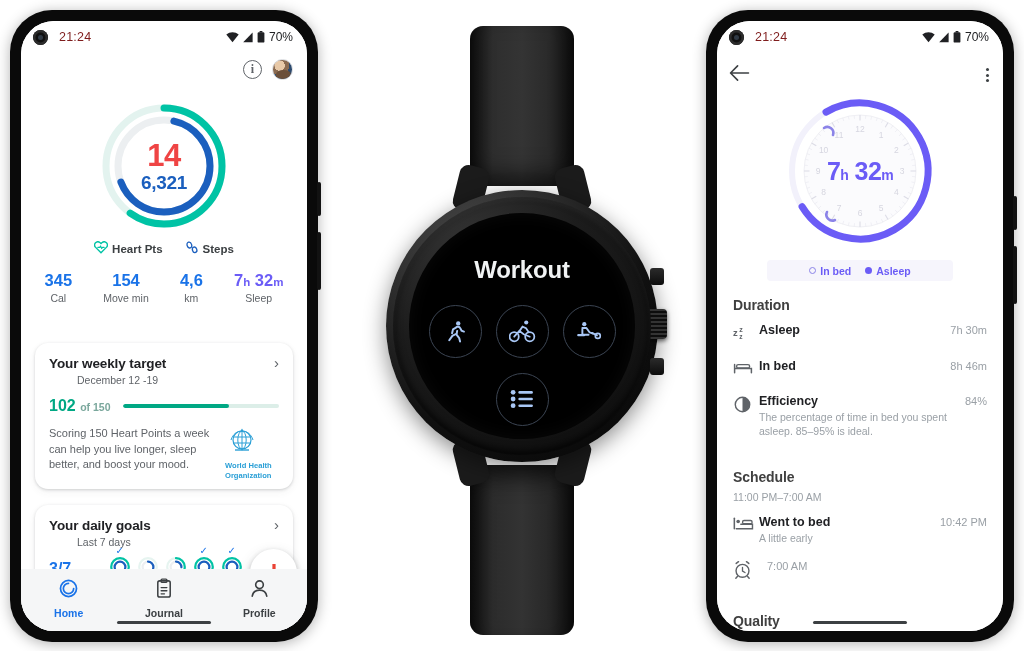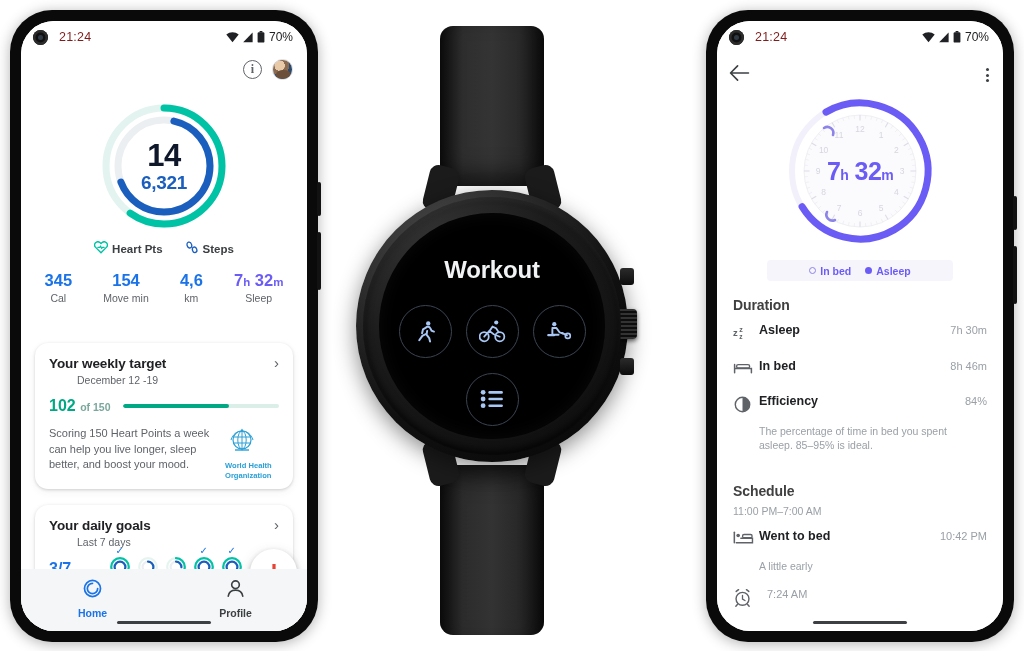--- a/index.html
+++ b/index.html
@@ -91,21 +91,21 @@
     transform: translateX(-50%);
     width: 134px; height: 134px;
   }
   .ring-center {
     position: absolute; inset: 0;
     display: flex; flex-direction: column;
     align-items: center; justify-content: center;
     padding-top: 2px;
   }
   .ring-hp {
-    font-size: 31px; font-weight: 700; color: #0f172a;
+    font-size: 31px; font-weight: 700; color: #ef4444;
     letter-spacing: -.5px; line-height: 1;
   }
   .ring-steps {
     font-size: 19px; font-weight: 700; color: #1b5fbe;
     letter-spacing: -.3px; line-height: 1.25;
   }
 
   .legend-row {
     position: absolute; top: 188px; left: 0; right: 0;
     display: flex; justify-content: center; gap: 22px;
@@ -225,26 +225,26 @@
     font-size: 14px; font-weight: 700; color: #404040;
     padding: 16px 0 10px 16px; letter-spacing: -.1px;
   }
   .srow {
     display: flex; align-items: flex-start;
     padding: 0 16px 14px 16px;
   }
   .srow .ic { width: 26px; flex: 0 0 26px; padding-top: 1px; color: #5f6368; }
   .srow .mid { flex: 1; }
   .srow .t { font-size: 12.5px; color: #202124; font-weight: 600; }
-  .srow .d { font-size: 10.5px; color: #9aa0a6; margin-top: 16px; line-height: 1.38; }
+  .srow .d { font-size: 10.5px; color: #9aa0a6; margin-top: 2px; line-height: 1.38; }
   .srow .val { font-size: 11px; color: #9aa0a6; margin-left: 8px; padding-top: 1px; white-space: nowrap; }
   .sched-time { font-size: 10.5px; color: #9aa0a6; padding: 0 16px 12px 16px; margin-top: -4px; }
 
   
-  #watch { position: absolute; left: 342px; top: 8px; width: 300px; height: 635px; }
+  #watch { position: absolute; left: 372px; top: 8px; width: 300px; height: 635px; }
   .band {
     position: absolute; left: 50%; transform: translateX(-50%);
     width: 104px; background: #141414;
   }
   .band.top {
     top: 18px; height: 160px;
     border-radius: 13px 13px 5px 5px;
     background: linear-gradient(90deg,#0f0f0f 0%,#2e2e2e 22%,#343434 50%,#2a2a2a 76%,#0d0d0d 100%);
     box-shadow: inset 0 -12px 22px rgba(0,0,0,.55);
   }
@@ -502,20 +502,30 @@
 
         <div class="bottomnav">
           <div class="nav-item active">
             <span>
               <svg width="21" height="21" viewBox="0 0 22 22">
                   <circle cx="11" cy="11" r="8.4" fill="none" stroke="#1a73e8" stroke-width="1.8"></circle>
                   <path d="M11 5.6A5.4 5.4 0 1 0 16.4 11" fill="none" stroke="#1a73e8" stroke-width="1.8" stroke-linecap="round"></path>
                 </svg>
             </span>
             <span class="nav-lbl">Home</span>
+          </div>
+          <div class="nav-item">
+            <span>
+              <svg width="20" height="21" viewBox="0 0 20 22">
+                  <rect x="3.5" y="3" width="13" height="17" rx="2" fill="none" stroke="#3c4043" stroke-width="1.6"></rect>
+                  <rect x="7" y="1.2" width="6" height="3.4" rx="1" fill="none" stroke="#3c4043" stroke-width="1.5"></rect>
+                  <path d="M7 10h6M7 13.4h6M7 16.6h3.5" stroke="#3c4043" stroke-width="1.4" stroke-linecap="round"></path>
+                </svg>
+            </span>
+            <span class="nav-lbl">Journal</span>
           </div>
           <div class="nav-item">
             <span>
               <svg width="21" height="21" viewBox="0 0 22 22">
                   <circle cx="11" cy="7" r="4" fill="none" stroke="#3c4043" stroke-width="1.7"></circle>
                   <path d="M3.4 19c.7-4.2 3.9-6.3 7.6-6.3S17.9 14.8 18.6 19" fill="none" stroke="#3c4043" stroke-width="1.7" stroke-linecap="round"></path>
                 </svg>
             </span>
             <span class="nav-lbl">Profile</span>
           </div>
@@ -798,21 +808,21 @@
 
         <div class="srow">
           <div class="ic">
             <svg width="19" height="19" viewBox="0 0 20 20">
                 <circle cx="10" cy="11.4" r="6.8" fill="none" stroke="#5f6368" stroke-width="1.5"></circle>
                 <path d="M10 7.8v3.8l2.6 1.6" stroke="#5f6368" stroke-width="1.4" fill="none" stroke-linecap="round"></path>
                 <path d="M3.4 3.6 5.8 1.8M16.6 3.6 14.2 1.8" stroke="#5f6368" stroke-width="1.6" stroke-linecap="round"></path>
                 <path d="M4.6 17.4 3 19.2M15.4 17.4 17 19.2" stroke="#5f6368" stroke-width="1.5" stroke-linecap="round"></path>
               </svg>
           </div>
-          <div class="val">7:24 AM</div>
+          <div class="val">7:00 AM</div>
         </div>
 
         <div class="sec-title">Quality</div>
 
         <div class="home-ind"></div>
       </div>
     </div>
   </div>
 
 </div>

